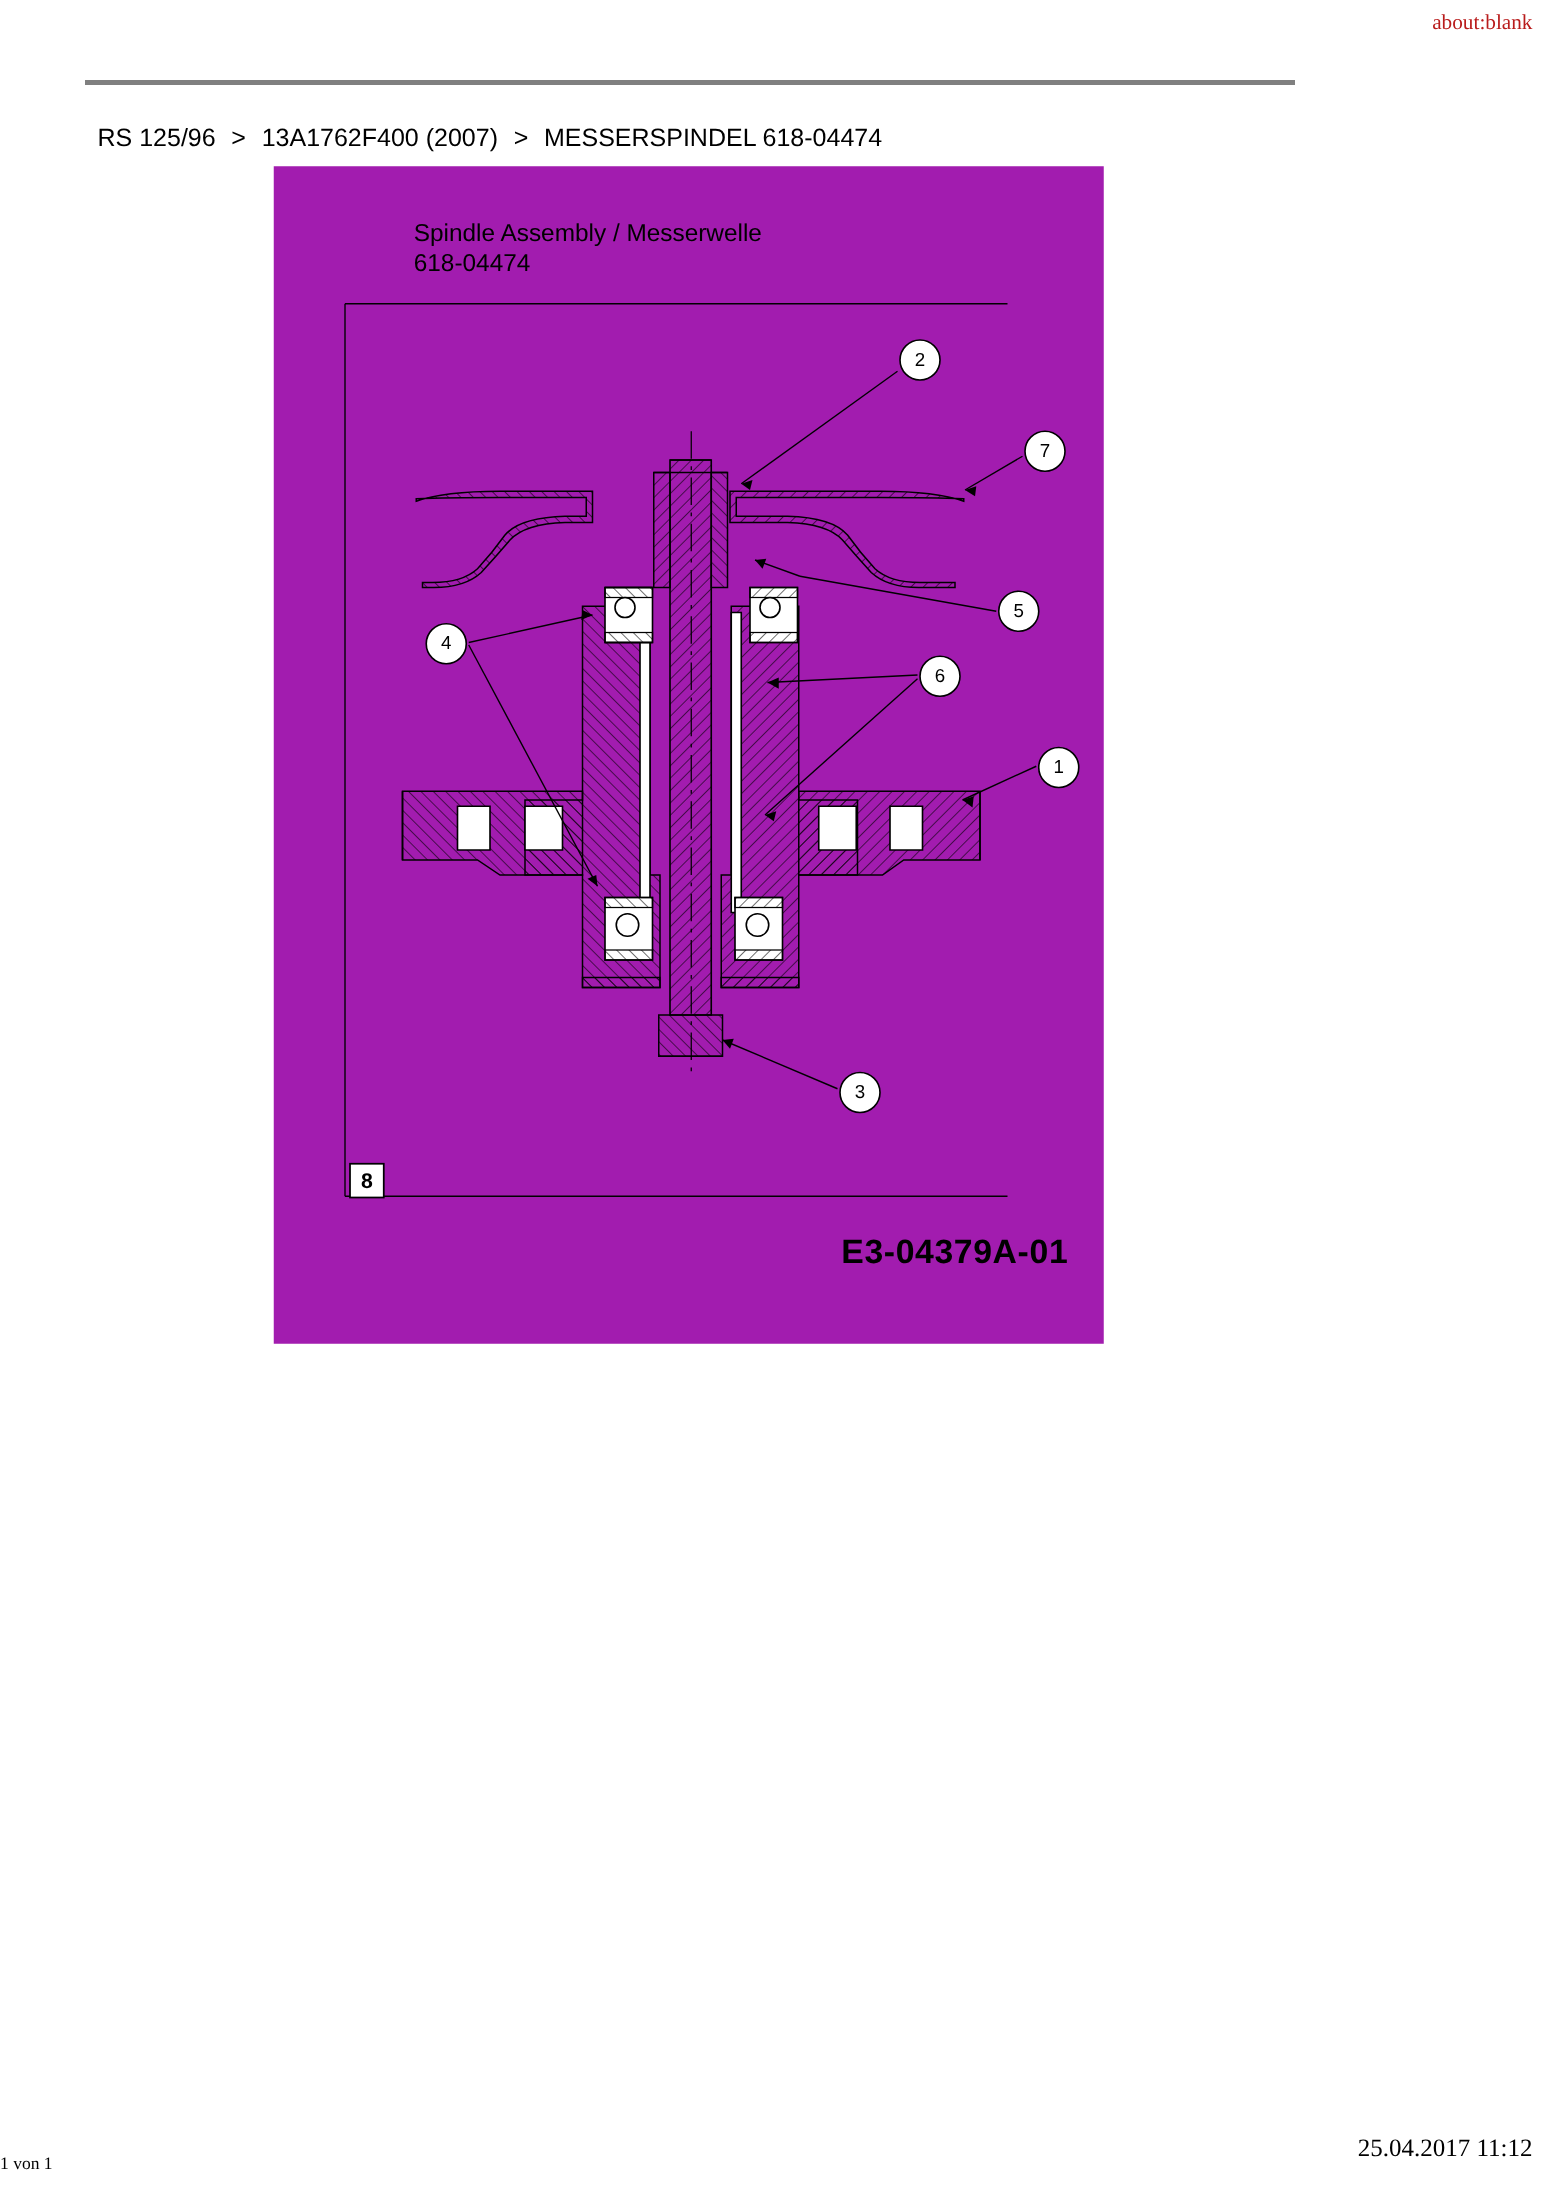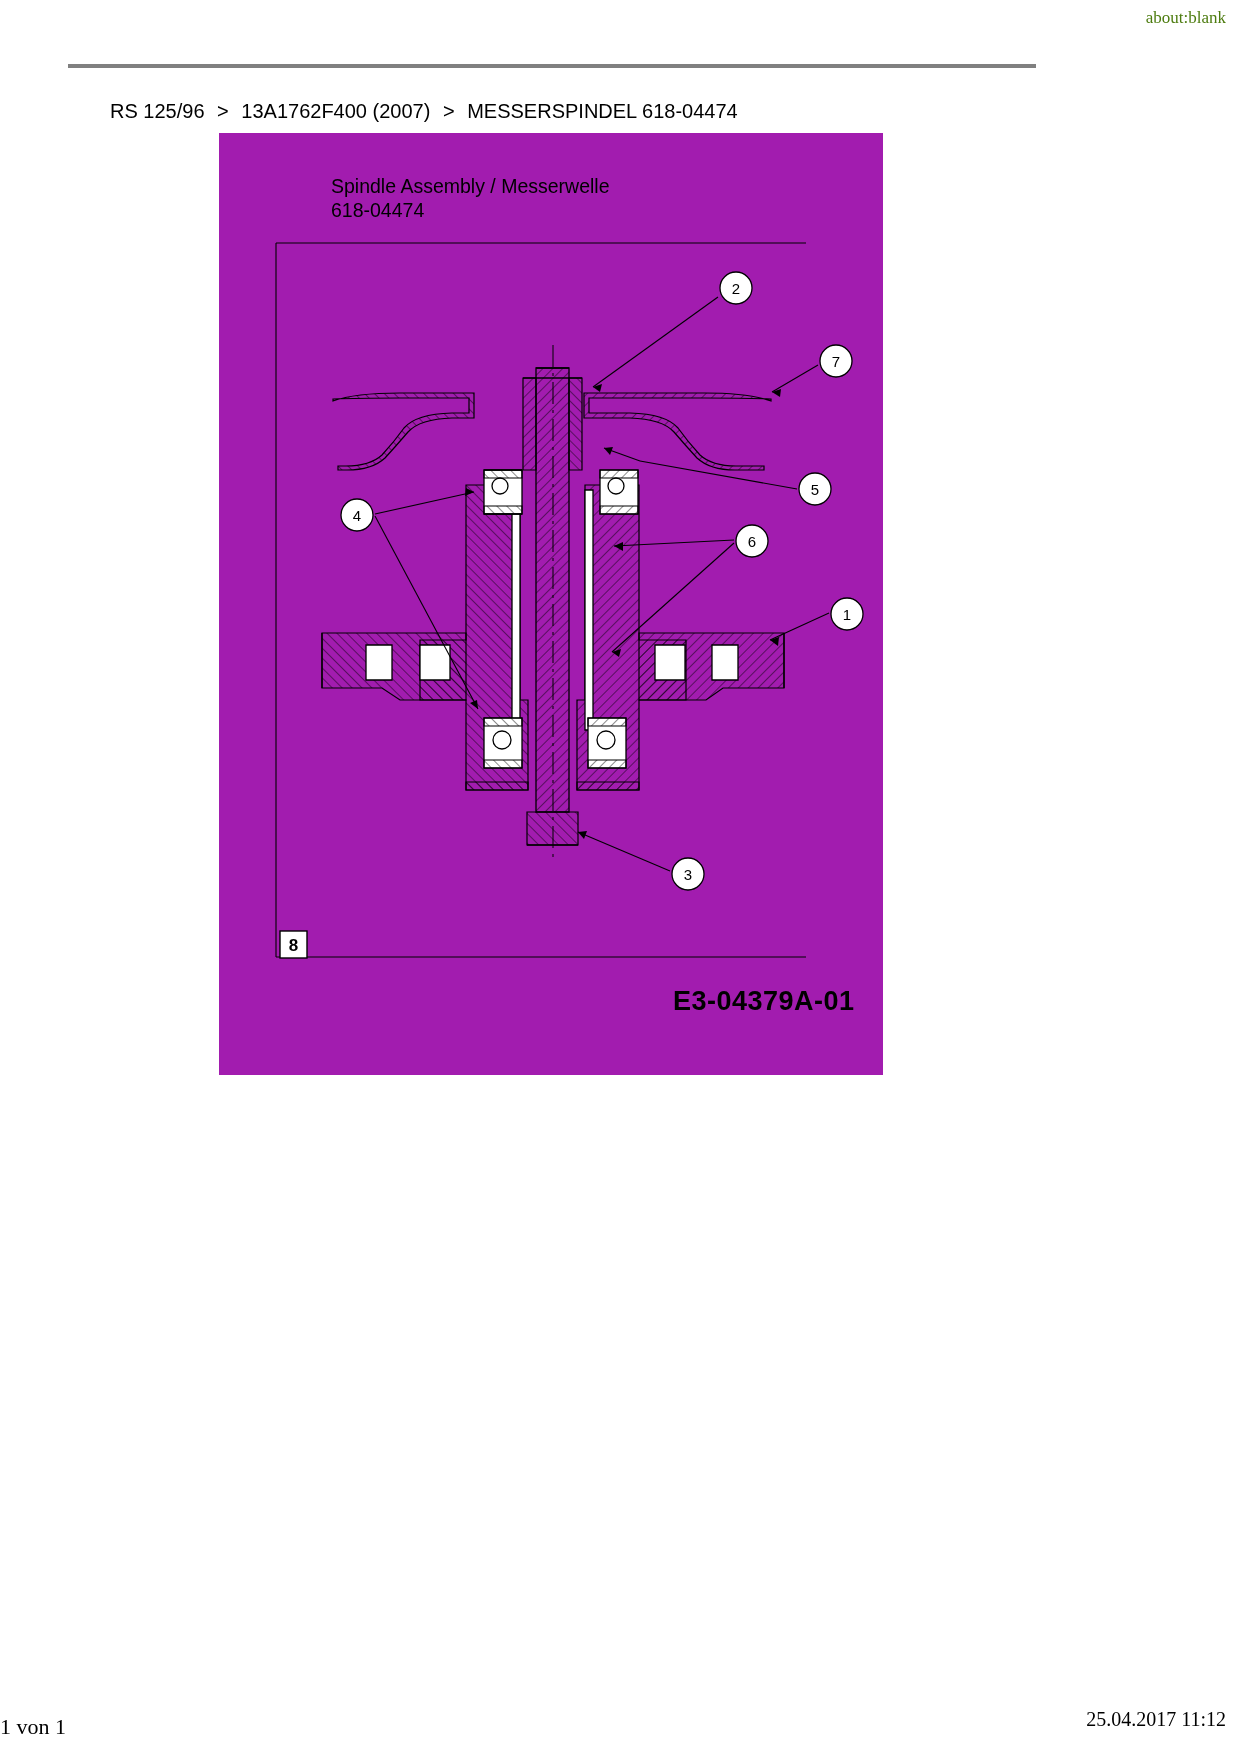--- a/index.html
+++ b/index.html
@@ -16,29 +16,29 @@
     overflow: hidden;
   }
 
   
   .print-url {
     position: absolute;
     top: 8px;
     right: 14px;
     font-family: "Liberation Serif", serif;
     font-size: 17px;
-    color: #4d7c0f;
+    color: #b91c1c;
     white-space: nowrap;
   }
   .footer-left {
     position: absolute;
     left: 0px;
     bottom: 14px;
     font-family: "Liberation Serif", serif;
-    font-size: 22px;
+    font-size: 14px;
   }
   .footer-right {
     position: absolute;
     right: 14px;
     bottom: 23px;
     font-family: "Liberation Serif", serif;
     font-size: 20px;
     white-space: nowrap;
   }
 
@@ -54,21 +54,20 @@
 
   
   .breadcrumb {
     position: absolute;
     left: 78px;
     top: 100px;
     font-family: "Liberation Sans", sans-serif;
     font-size: 20px;
     color: #000;
     white-space: nowrap;
-    margin-left: 32px;
   }
   .breadcrumb .sep {
     padding: 0 7px;
   }
 
   
   .diagram-wrap {
     position: absolute;
     left: 219px;
     top: 133px;

